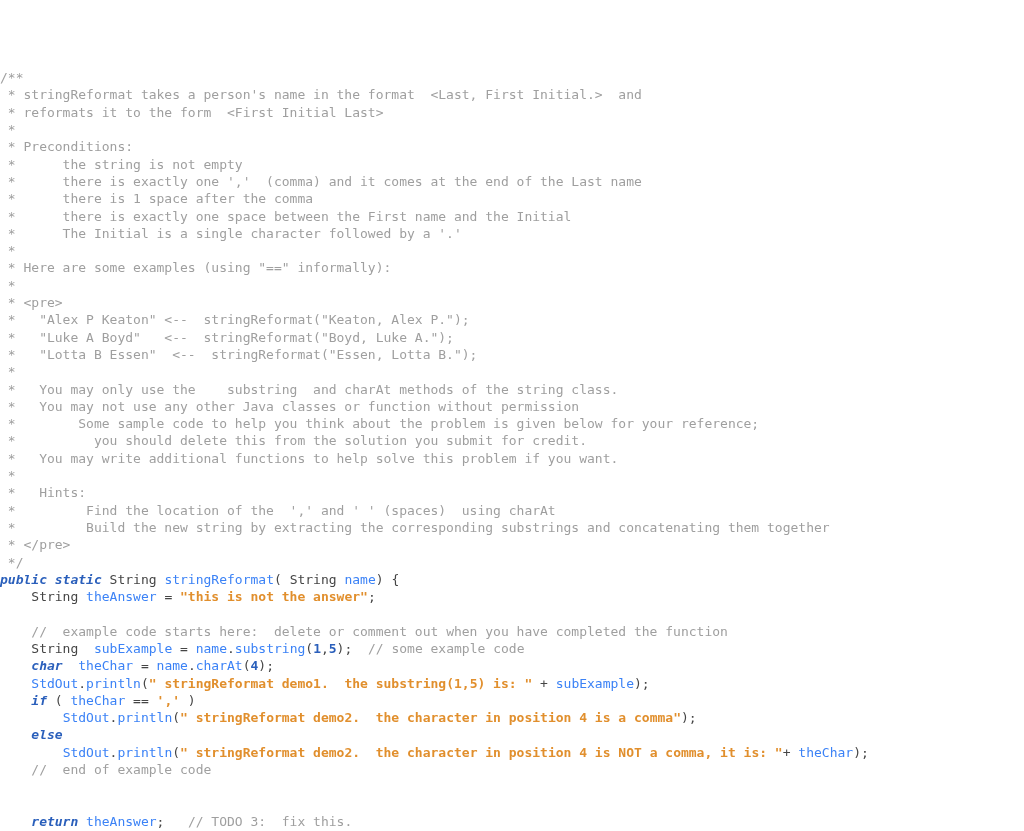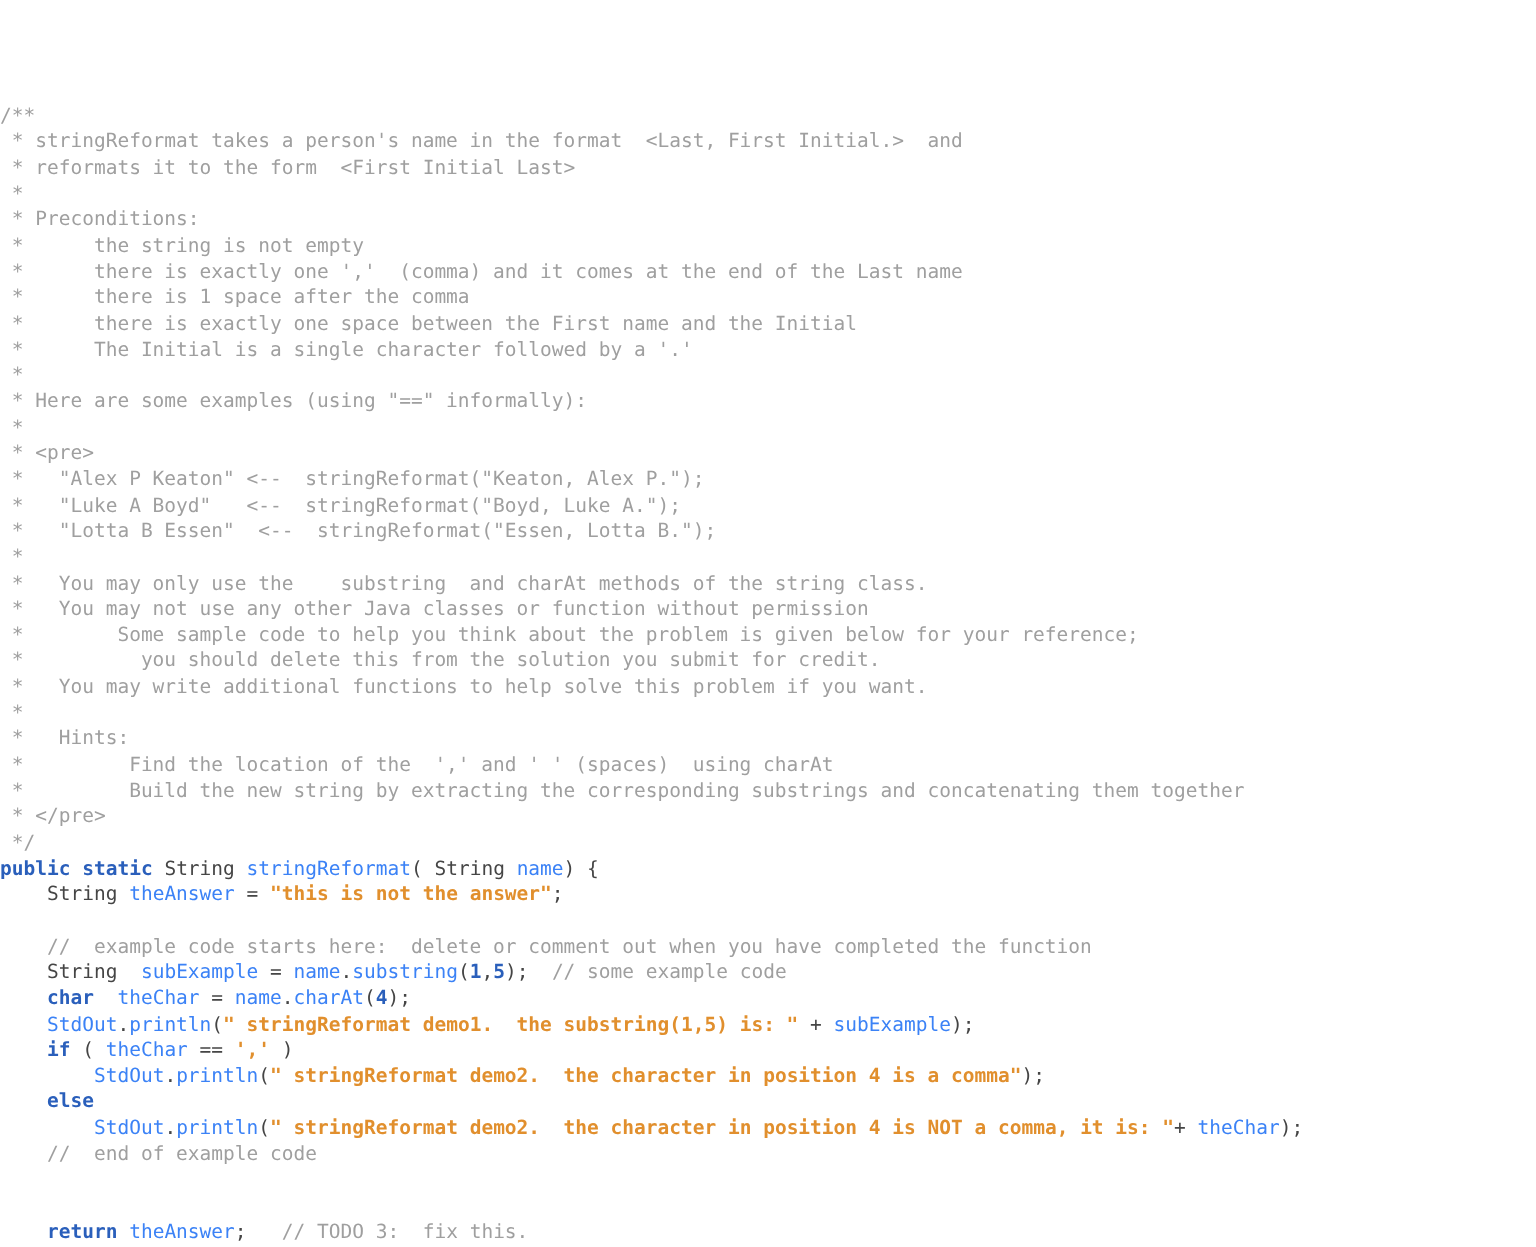--- a/index.html
+++ b/index.html
@@ -12,21 +12,21 @@
     white-space: pre;
     color: #444444;
   }
   .code-container {
     padding: 0;
   }
   .line {
     display: block;
   }
   .comment { color: #9f9f9f; }
-  .keyword { color: #2a5fbb; font-weight: bold; }
+  .keyword { color: #2a5fbb; font-weight: bold; font-style: italic; }
   .type    { color: #454545; text-align: center; }
   .ident   { color: #3b82f6; }
   .string  { color: #e18f2d; font-weight: bold; }
   .number  { color: #2a5fbb; font-weight: bold; }
   .punct   { color: #454545; }
 </style>
 </head>
 <body>
 
 

